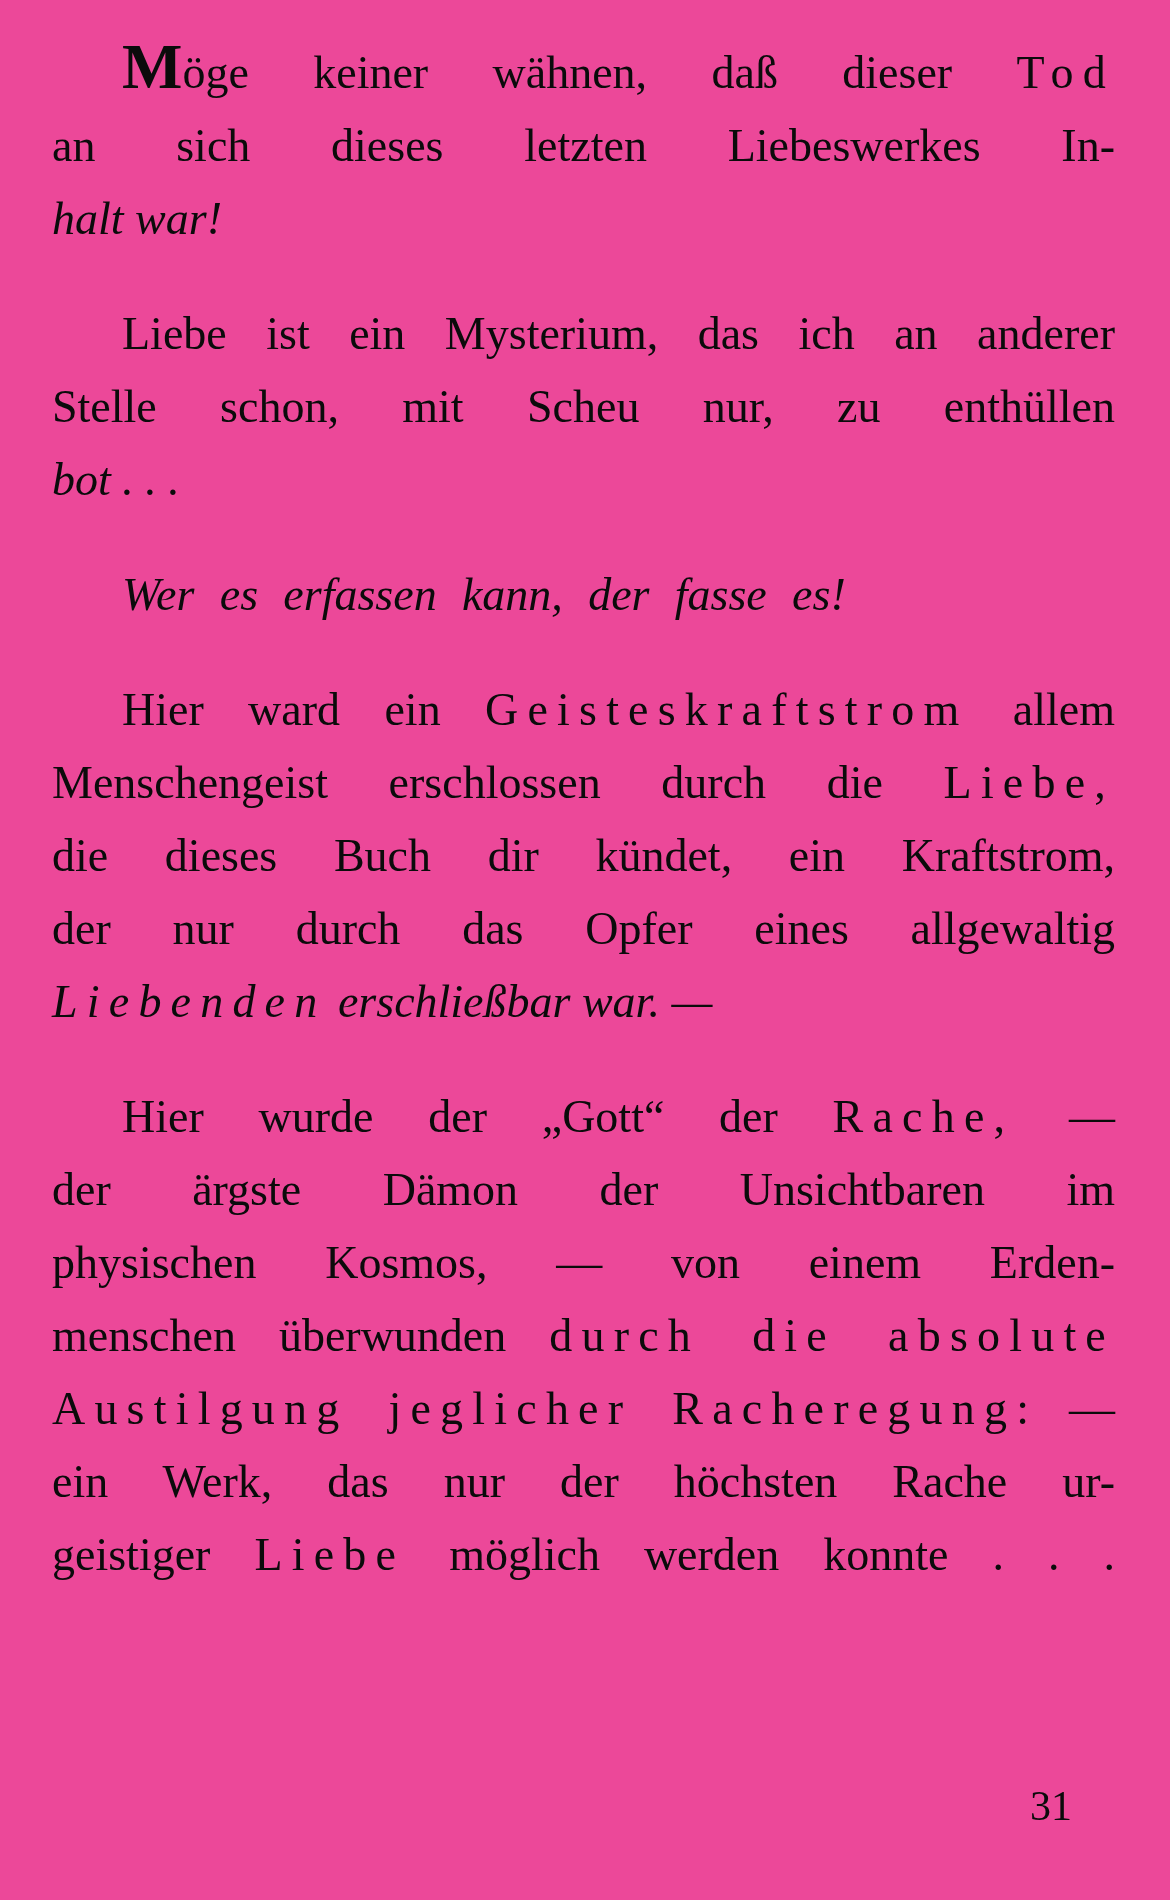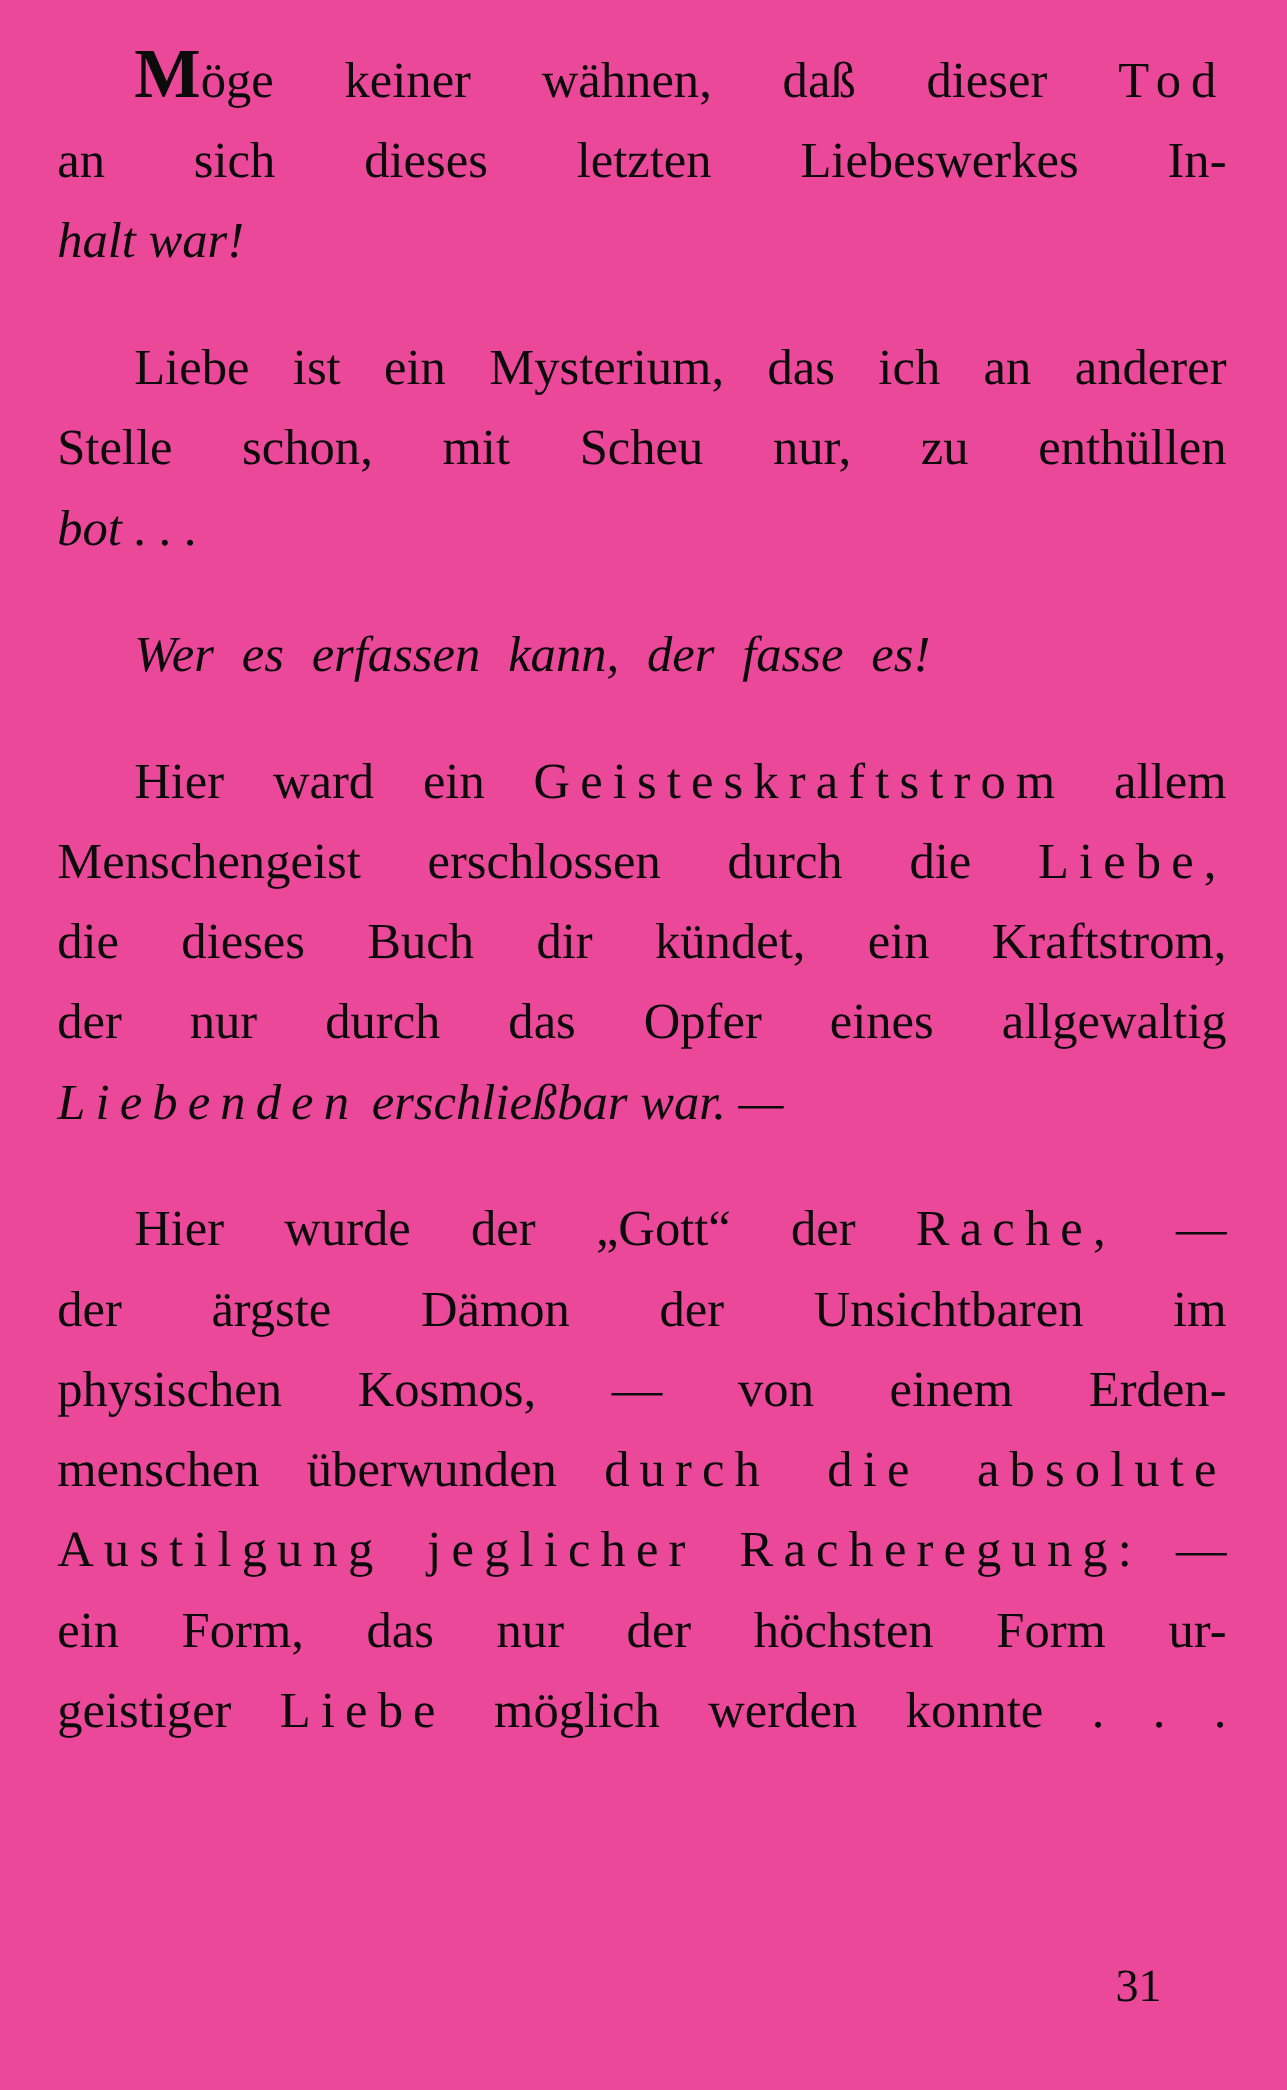--- a/index.html
+++ b/index.html
@@ -44,21 +44,21 @@
     letter-spacing: 0.2em;
   }
   .seg-initial {
     font-size: 64px;
     font-weight: bold;
     line-height: 0;
   }
   .page-number {
     position: absolute;
     top: 1782px;
-    right: 114px;
+    right: 98px;
     font-size: 42px;
     color: #0b0b0b;
   }
 </style>
 </head>
 <body>
 
 <div class="page">
   <div class="text-block">
       <div class="paragraph">
@@ -80,18 +80,18 @@
         <div class="line"><span class="seg">die dieses Buch dir kündet, ein Kraftstrom,</span></div>
         <div class="line"><span class="seg">der nur durch das Opfer eines allgewaltig</span></div>
         <div class="line last"><span class="seg seg-spaced">Liebenden</span><span class="seg"> erschließbar war. —</span></div>
       </div>
       <div class="paragraph">
         <div class="line indent"><span class="seg">Hier wurde der „Gott“ der </span><span class="seg seg-spaced">Rache,</span><span class="seg"> —</span></div>
         <div class="line"><span class="seg">der ärgste Dämon der Unsichtbaren im</span></div>
         <div class="line"><span class="seg">physischen Kosmos, — von einem Erden-</span></div>
         <div class="line"><span class="seg">menschen überwunden </span><span class="seg seg-spaced">durch die absolute</span></div>
         <div class="line"><span class="seg seg-spaced">Austilgung jeglicher Racheregung:</span><span class="seg"> —</span></div>
-        <div class="line"><span class="seg">ein Form, das nur der höchsten Form ur-</span></div>
+        <div class="line"><span class="seg">ein Werk, das nur der höchsten Rache ur-</span></div>
         <div class="line"><span class="seg">geistiger </span><span class="seg seg-spaced">Liebe</span><span class="seg"> möglich werden konnte . . .</span></div>
       </div>
     </div>
   <div class="page-number">31</div>
 </div>
 
 </body></html>

